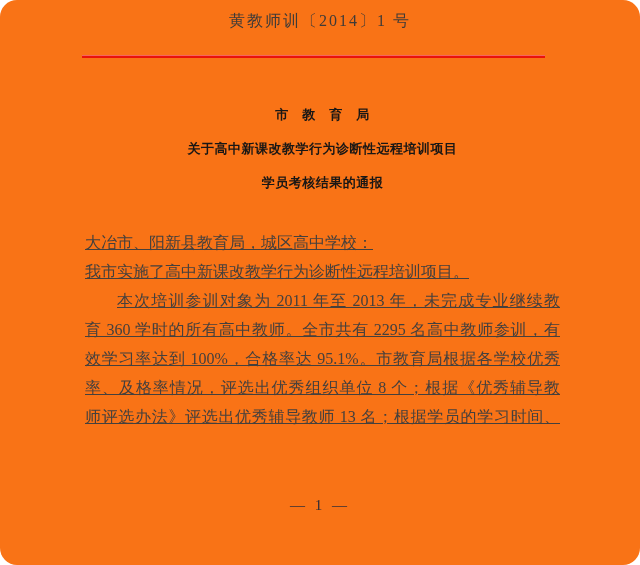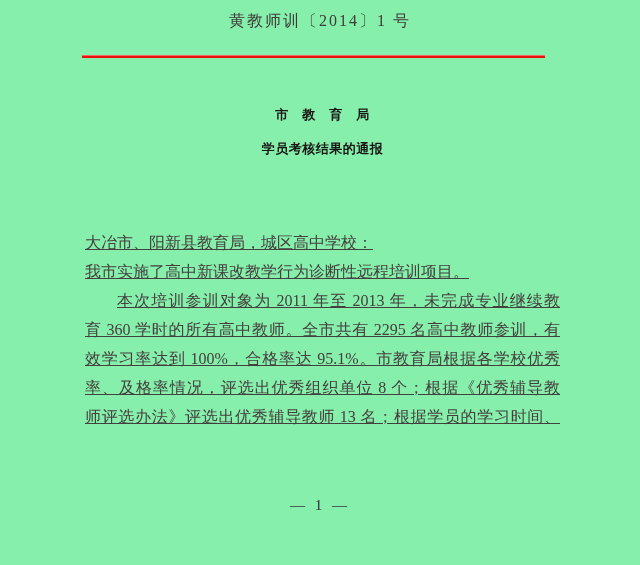--- a/index.html
+++ b/index.html
@@ -4,23 +4,24 @@
 <style>
   html, body {
     margin: 0;
     padding: 0;
     background: #ffffff;
   }
   .page {
     position: relative;
     width: 640px;
     height: 565px;
-    background: #86efac;
+    background: #f97316;
     overflow: hidden;
     font-family: "Liberation Serif", "DejaVu Serif", serif;
+    border-radius: 17px;
   }
   .doc-number {
     position: absolute;
     top: 10px;
     left: 0;
     width: 640px;
     text-align: center;
     font-size: 16px;
     line-height: 22px;
     letter-spacing: 2px;
@@ -92,20 +93,21 @@
 <body>
 
 <div class="page">
 
   <div class="doc-number">黄教师训〔2014〕1 号</div>
 
   <div class="red-line"></div>
 
   <div class="title-block">
     <div class="title-line">市　教　育　局</div>
+    <div class="title-line">关于高中新课改教学行为诊断性远程培训项目</div>
     <div class="title-line">学员考核结果的通报</div>
   </div>
 
   <div class="body-block">
     <div class="body-line">大冶市、阳新县教育局，城区高中学校：</div>
     <div class="body-line">我市实施了高中新课改教学行为诊断性远程培训项目。</div>
     <div class="body-line full indent">本次培训参训对象为 2011 年至 2013 年，未完成专业继续教</div>
     <div class="body-line full">育 360 学时的所有高中教师。全市共有 2295 名高中教师参训，有</div>
     <div class="body-line full">效学习率达到 100%，合格率达 95.1%。市教育局根据各学校优秀</div>
     <div class="body-line full">率、及格率情况，评选出优秀组织单位 8 个；根据《优秀辅导教</div>

